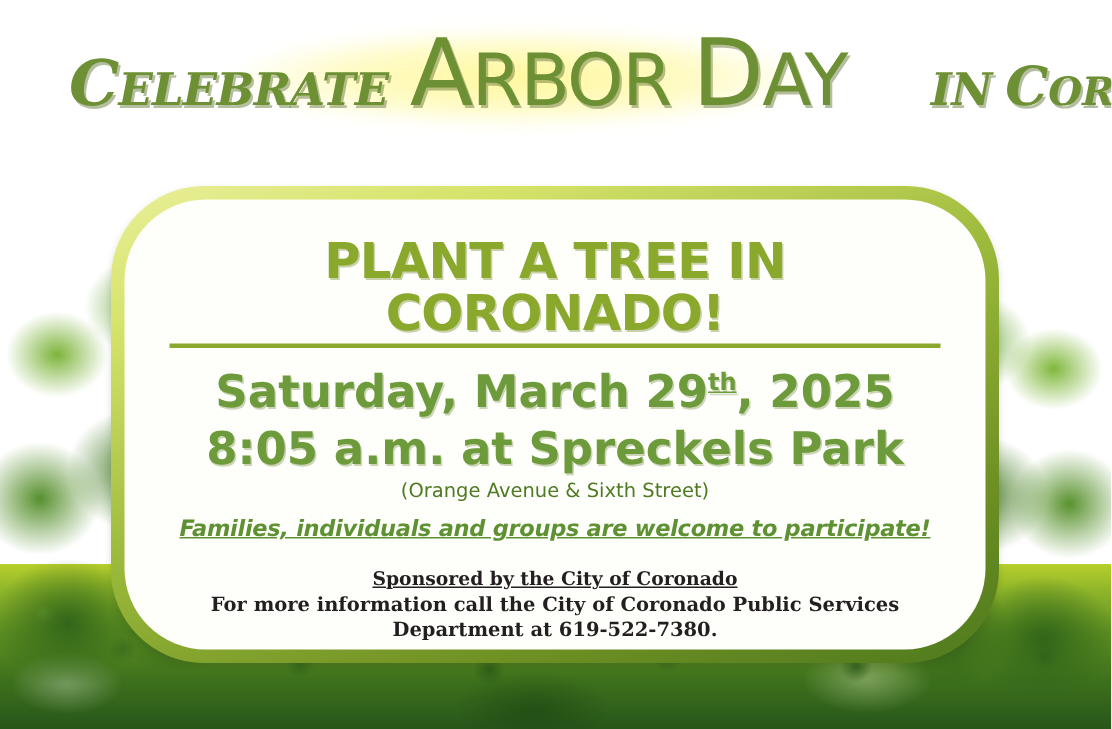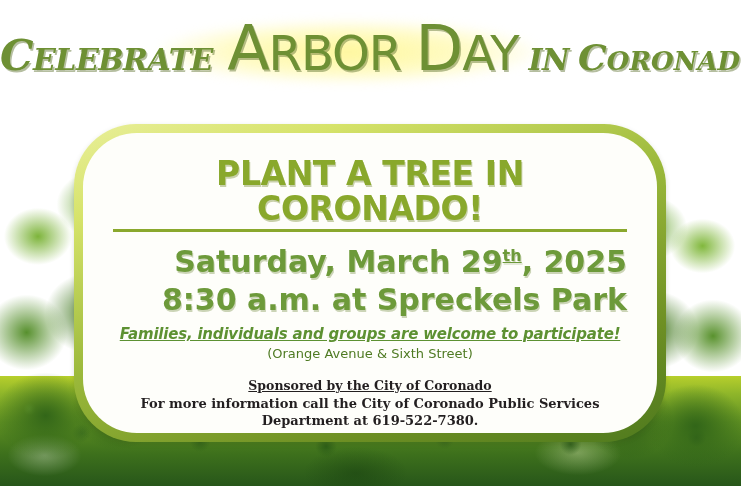--- a/index.html
+++ b/index.html
@@ -132,20 +132,21 @@
     text-shadow: 1.5px 2px 0 rgba(90,110,45,.45);
     line-height: 1;
     padding-top: 4px;
   }
   .t-sm {
     font-family: "DejaVu Serif", serif;
     font-style: italic;
     font-weight: bold;
     font-size: 30px;
     letter-spacing: -0.5px;
+    margin-left: 46px;
   }
   .t-sm .cap { font-size: 42px; }
   .t-big {
     font-family: "DejaVu Sans", sans-serif;
     font-weight: normal;
     font-size: 48px;
     letter-spacing: -1px;
   }
   .t-big .cap { font-size: 62px; }
   .t-mid {
@@ -170,21 +171,20 @@
     line-height: 1.05;
   }
   .big-line {
     font-family: "DejaVu Sans", sans-serif;
     font-weight: bold;
     font-size: 30px;
     color: #6d9a3a;
     text-shadow: 1px 1.5px 0 rgba(110,135,55,.35);
     margin-top: 12px;
     line-height: 1.18;
-    text-align: right;
   }
   .big-line.second { margin-top: 2px; }
   .big-line sup {
     font-size: 16px;
     vertical-align: super;
     text-decoration: underline;
   }
   #sub-address {
     font-family: "DejaVu Sans", sans-serif;
     font-size: 13px;
@@ -227,25 +227,25 @@
 
   <div id="card-frame">
     <div id="card-inner">
 
       <div>
         <span id="headline">PLANT A TREE IN CORONADO!</span>
       </div>
 
       <div class="big-line"><span>Saturday, March 29</span><sup>th</sup><span>, 2025</span></div>
 
-      <div class="big-line second">8:30 a.m. at Spreckels Park</div>
+      <div class="big-line second">8:05 a.m. at Spreckels Park</div>
+
+      <div id="sub-address">(Orange Avenue &amp; Sixth Street)</div>
 
       <div id="welcome-line">Families, individuals and groups are welcome to participate!</div>
-
-      <div id="sub-address">(Orange Avenue &amp; Sixth Street)</div>
 
       <div id="sponsor-block">
         <div id="sponsor-line-1">Sponsored by the City of Coronado</div>
         <div id="sponsor-line-2">For more information call the City of Coronado Public Services Department at 619-522-7380.</div>
       </div>
 
     </div>
   </div>
 
 </div>

